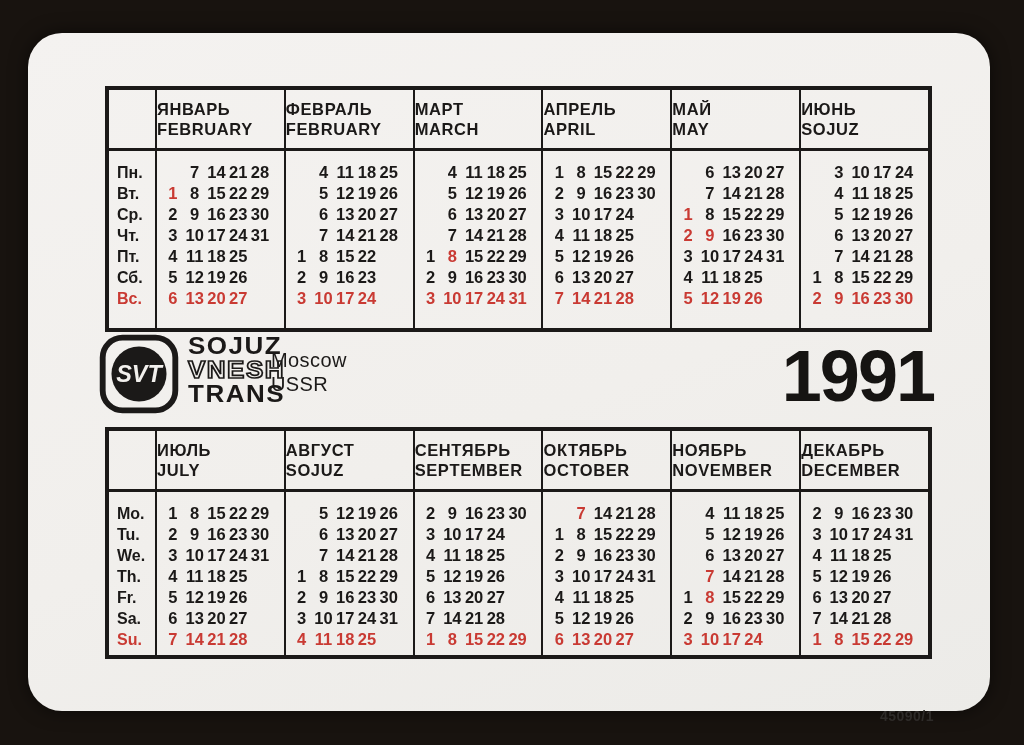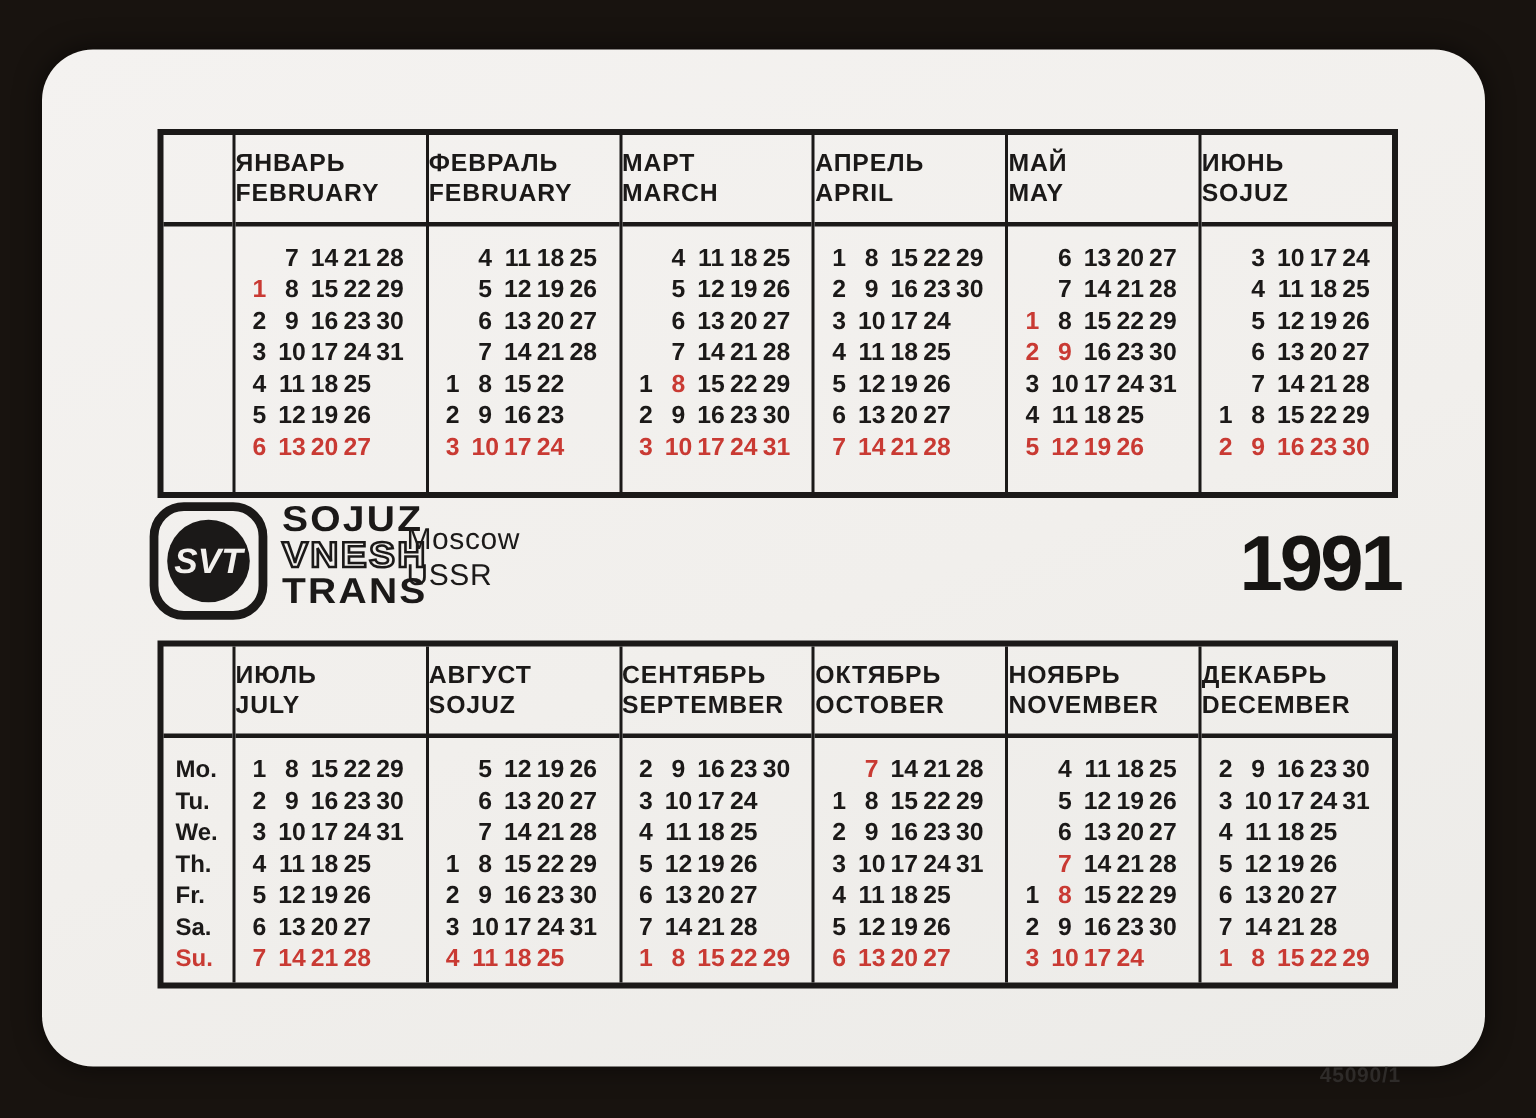--- a/index.html
+++ b/index.html
@@ -54,36 +54,45 @@
   }
   .company .outline{
     color:#f2f0ed;-webkit-text-stroke:1.8px #1b1918;
   }
   .location{position:absolute;left:243px;top:315px;}
   .location .loc-line{
     font-size:20px;line-height:24px;color:#1c1a19;letter-spacing:.4px;
   }
   .year{
     position:absolute;right:56px;top:303px;
-    font-size:52px;line-height:80px;font-weight:bold;letter-spacing:-2px;
+    font-size:72px;line-height:80px;font-weight:bold;letter-spacing:-2px;
     color:#161412;
   }
   .print-code{
     position:absolute;right:56px;top:675px;
     font-size:14px;font-weight:bold;color:#2e2b29;letter-spacing:.5px;
   }
 </style>
 </head>
 <body>
 
 <div class="card">
 
   <div class="cal-table" id="top-table">
       <div class="cal-col label-col">
         <div class="col-header"></div>
+        <div class="col-body">
+          <div class="day-row">Пн.</div>
+          <div class="day-row">Вт.</div>
+          <div class="day-row">Ср.</div>
+          <div class="day-row">Чт.</div>
+          <div class="day-row">Пт.</div>
+          <div class="day-row">Сб.</div>
+          <div class="day-row red">Вс.</div>
+        </div>
       </div>
       <div class="cal-col month-col">
         <div class="col-header">
           <div class="mname">ЯНВАРЬ</div>
           <div class="mname">FEBRUARY</div>
         </div>
         <div class="col-body">
           <div class="day-row">
             <span class="date-cell"></span>
             <span class="date-cell">7</span>

